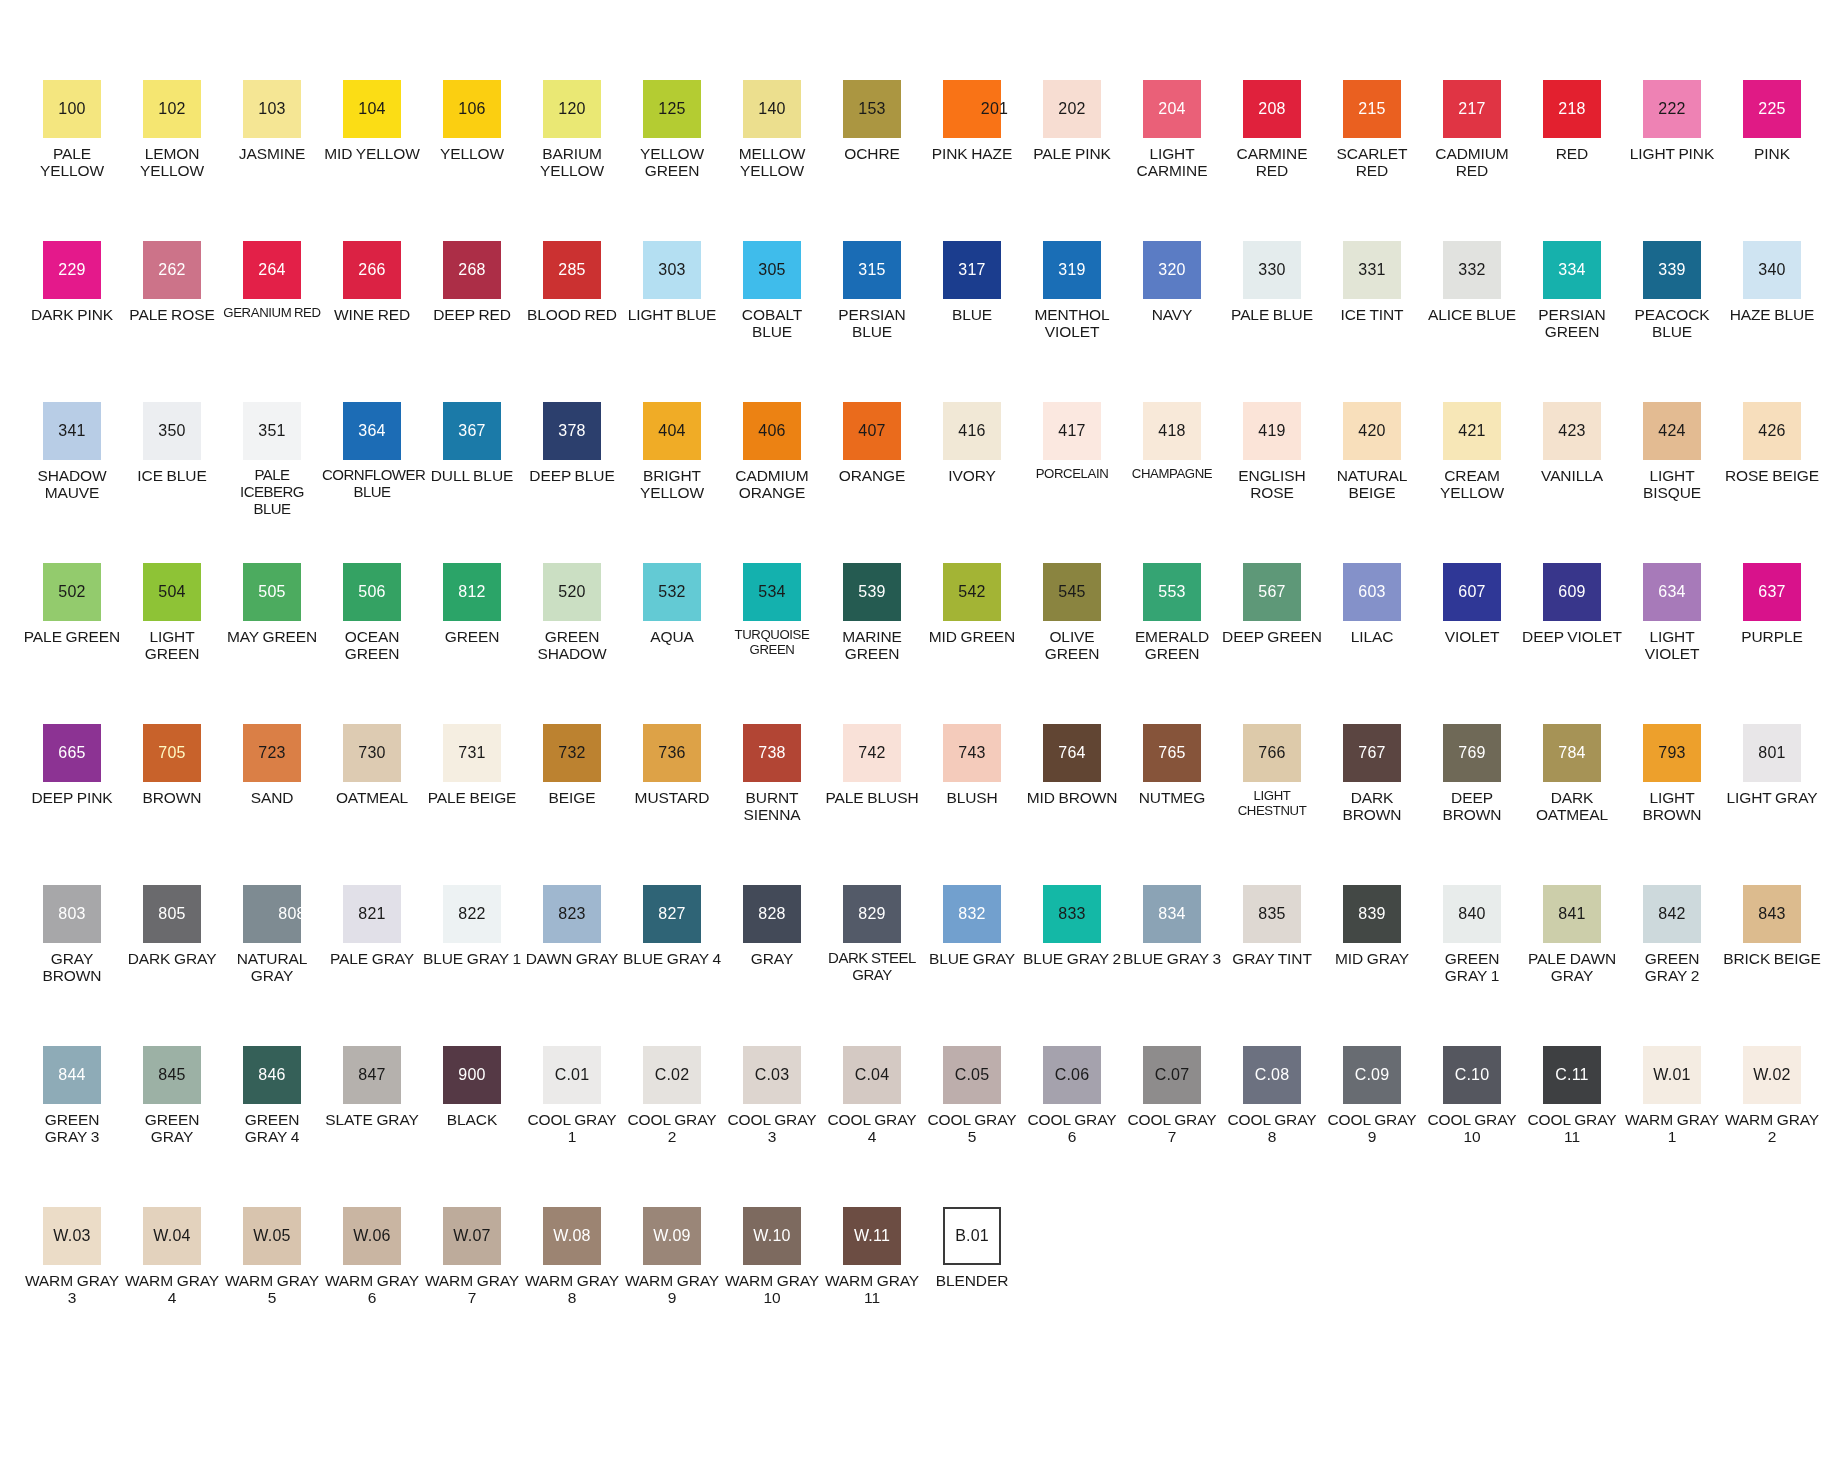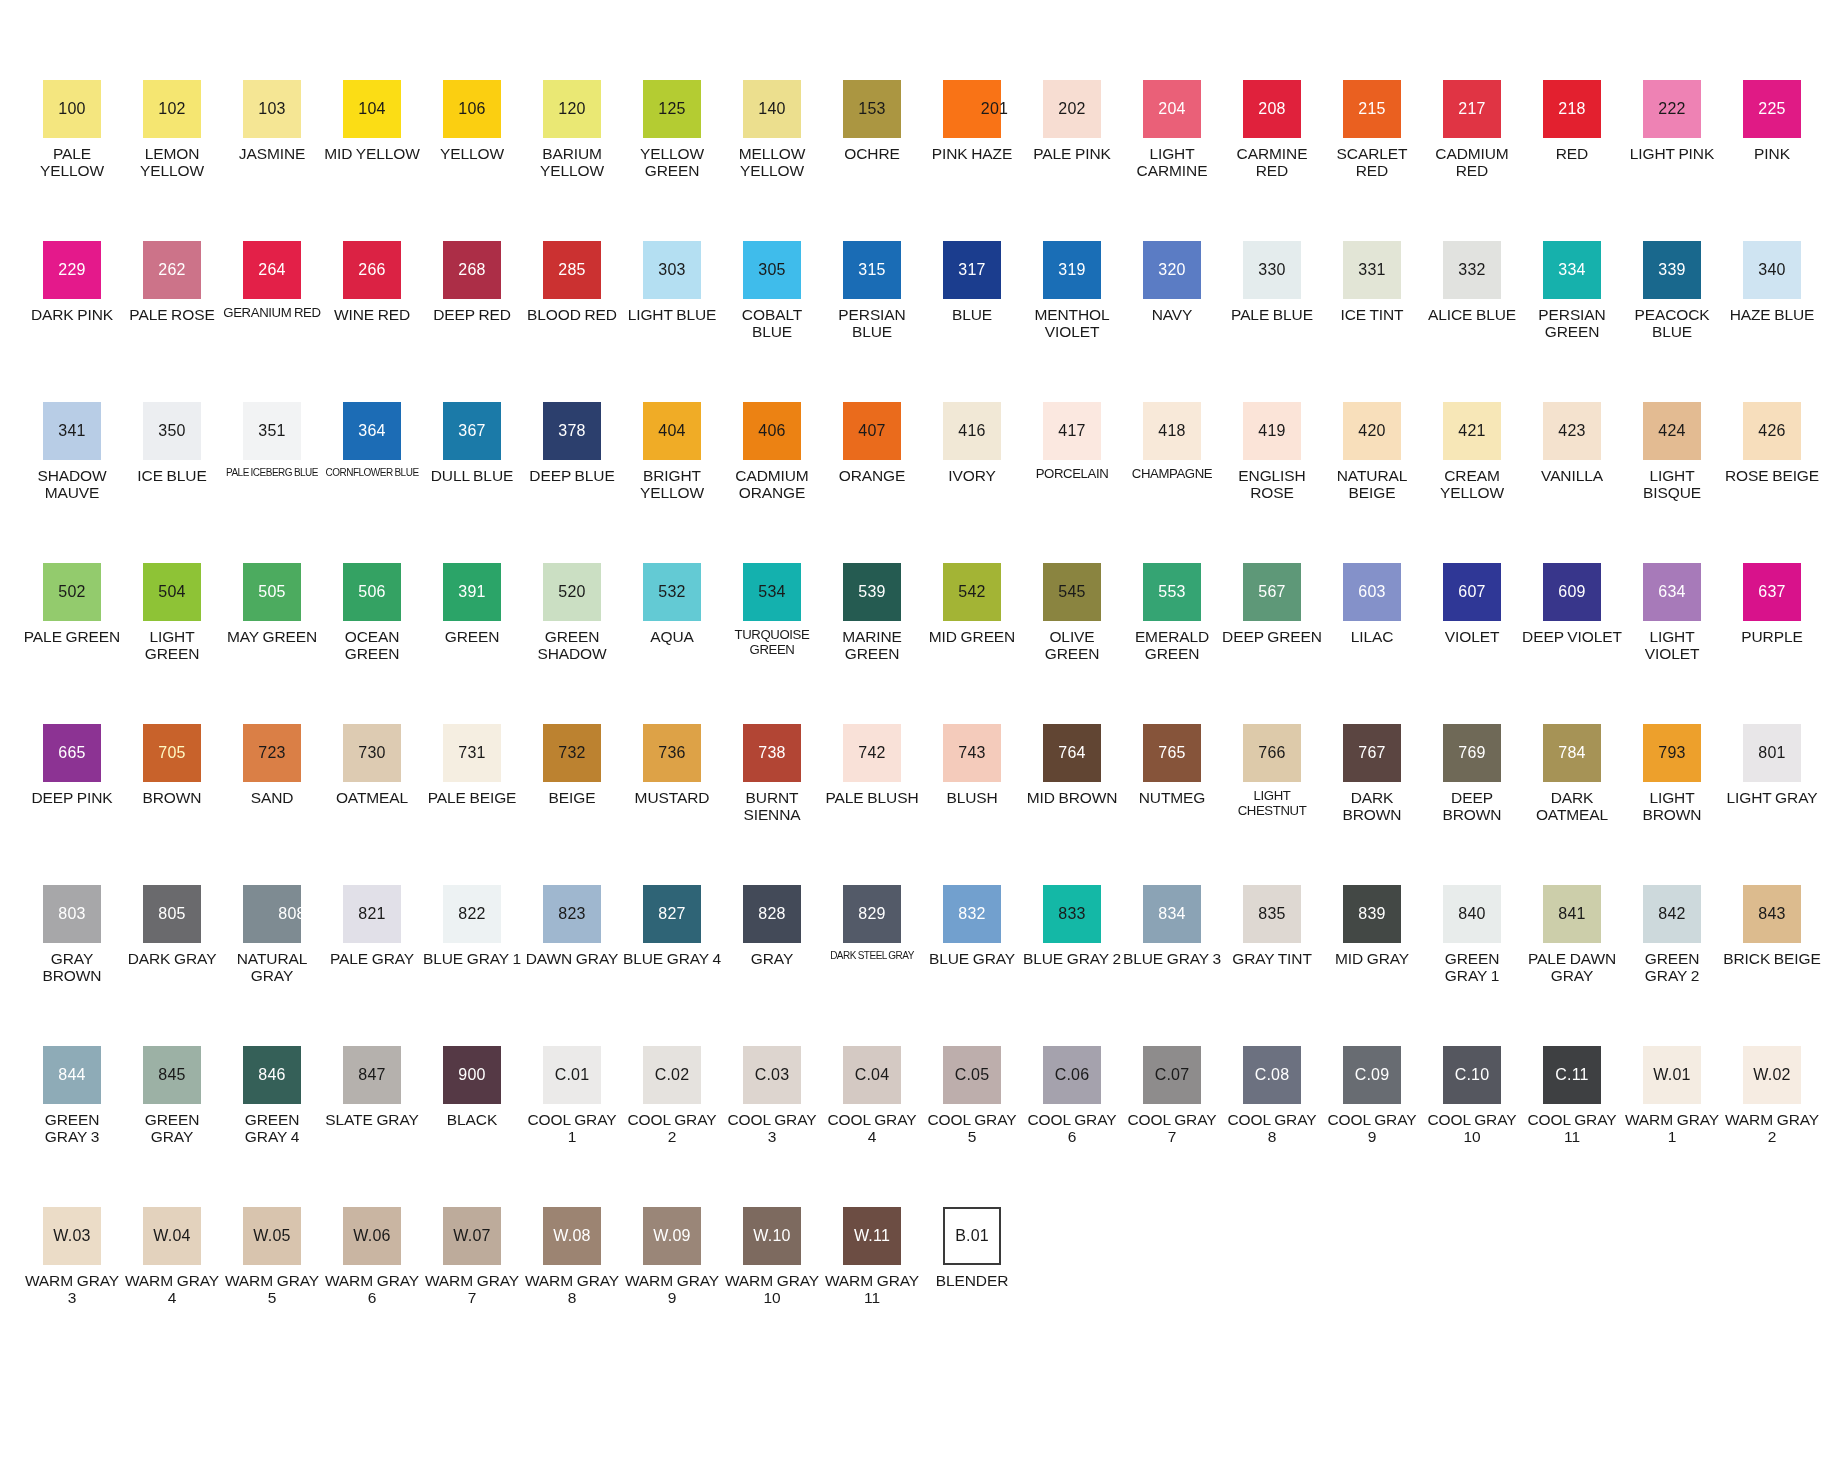--- a/index.html
+++ b/index.html
@@ -64,21 +64,21 @@
     font-family: "Liberation Sans", sans-serif;
     color: #1a1a1a;
     width: 100px;
     word-spacing: -0.5px;
   }
   .swatch-name.tight {
     font-size: 13.2px;
     letter-spacing: -0.4px;
   }
   .swatch-name.extra-tight {
-    font-size: 10px;
+    font-size: 15px;
     letter-spacing: -0.5px;
   }
 </style>
 </head>
 <body>
 
 <div id="chart-sheet">
   <div class="swatch-grid">
       <div class="swatch-cell">
         <div class="swatch-chip" style="background-color: rgb(244, 230, 127);">
@@ -423,21 +423,21 @@
         <div class="swatch-name">MAY GREEN</div>
       </div>
       <div class="swatch-cell">
         <div class="swatch-chip" style="background-color: rgb(52, 162, 99);">
           <span class="swatch-code" style="color: rgb(255, 255, 255);">506</span>
         </div>
         <div class="swatch-name">OCEAN GREEN</div>
       </div>
       <div class="swatch-cell">
         <div class="swatch-chip" style="background-color: rgb(43, 164, 104);">
-          <span class="swatch-code" style="color: rgb(255, 255, 255);">391</span>
+          <span class="swatch-code" style="color: rgb(255, 255, 255);">812</span>
         </div>
         <div class="swatch-name">GREEN</div>
       </div>
       <div class="swatch-cell">
         <div class="swatch-chip" style="background-color: rgb(203, 223, 195);">
           <span class="swatch-code" style="color: rgb(26, 26, 26);">520</span>
         </div>
         <div class="swatch-name">GREEN SHADOW</div>
       </div>
       <div class="swatch-cell">

